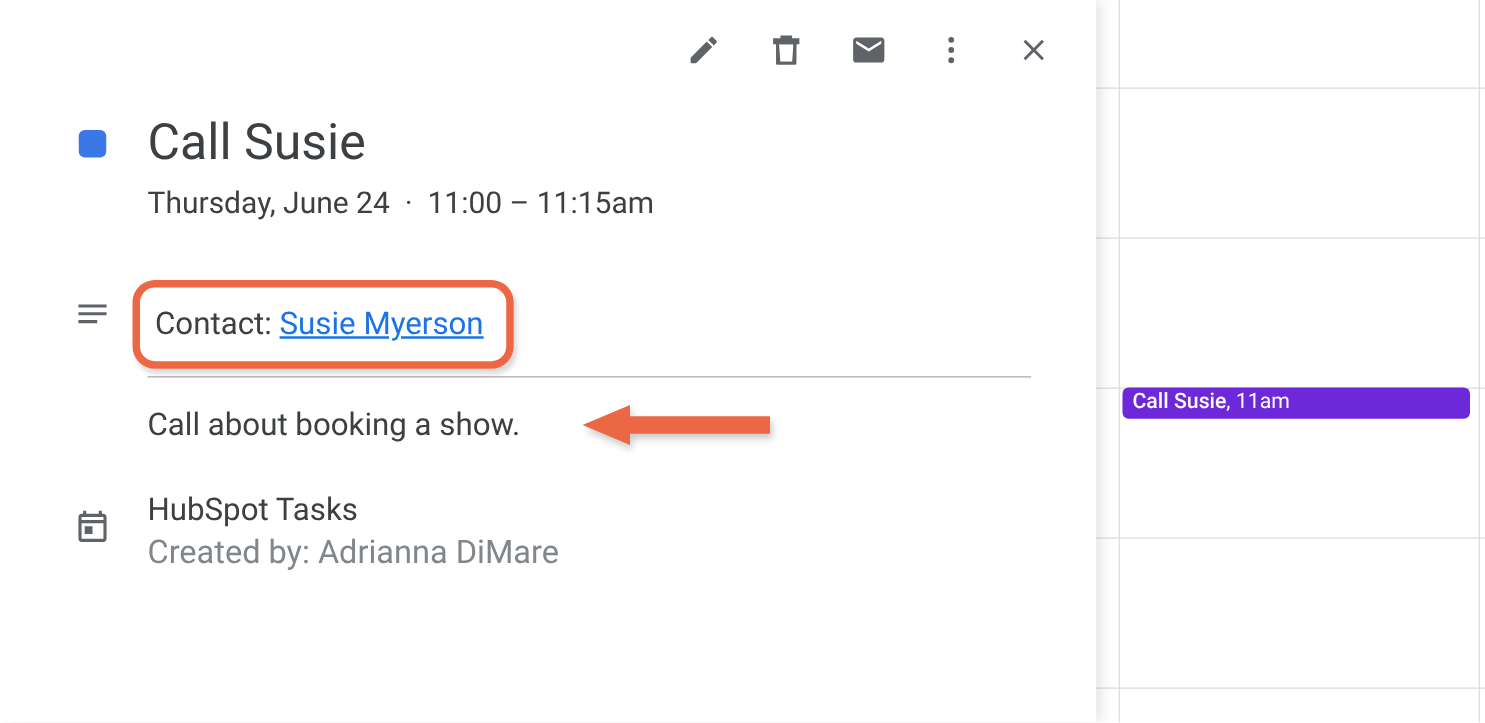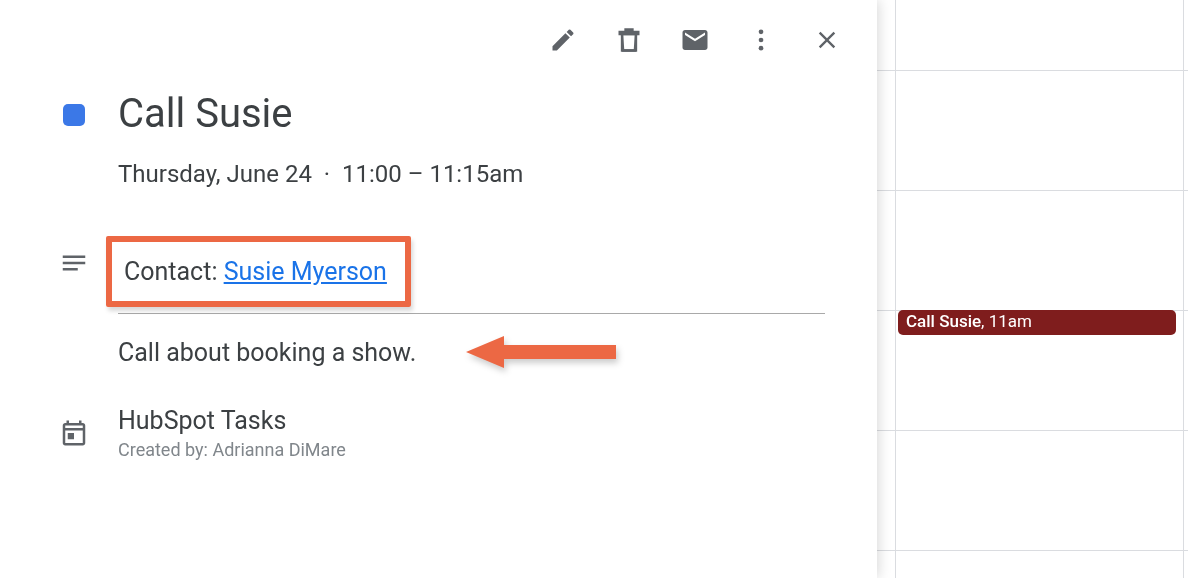--- a/index.html
+++ b/index.html
@@ -48,27 +48,27 @@
     .content { flex: 1; }
     .event-title {
       font-size: 40px;
       font-weight: 400;
       color: #3c4043;
       line-height: 1.1;
     }
     .event-time {
       font-size: 24px;
       color: #3c4043;
-      margin-top: 24px;
+      margin-top: 12px;
     }
     .desc-row { margin-top: 48px; }
     .notes-svg { fill: #5f6368; }
     .highlight-box {
       border: 6px solid #ec6844;
-      border-radius: 2px;
+      border-radius: 18px;
       padding: 12px 18px 12px 12px;
       display: inline-block;
       margin-left: -12px;
       box-shadow: 2px 4px 4px rgba(0,0,0,0.15);
       margin-bottom: 2px;
     }
     .desc-text {
       font-size: 25px;
       color: #3c4043;
       line-height: 1.4;
@@ -90,21 +90,21 @@
       display: flex;
       align-items: center;
       gap: 0;
     }
     .arrow-ann {
       margin-left: 50px;
       filter: drop-shadow(2px 4px 3px rgba(0,0,0,0.2));
     }
     .cal-row { margin-top: 36px; }
     .cal-name { font-size: 25px; color: #3c4043; }
-    .created-by { font-size: 18px; color: #80868b; margin-top: 4px; }
+    .created-by { font-size: 26px; color: #80868b; margin-top: 4px; }
 
     .calendar-grid {
       flex: 1;
       position: relative;
       background: #fff;
     }
     .grid-line {
       position: absolute;
       left: 0; right: 0;
       border-top: 1px solid #dadce0;
@@ -114,21 +114,21 @@
       top: 0; bottom: 0;
       width: 1px;
       background: #dadce0;
     }
     .calendar-event {
       position: absolute;
       left: 898px;
       top: 310px;
       width: 278px;
       height: 25px;
-      background: #7f1d1d;
+      background: #6d28d9;
       color: #fff;
       border-radius: 5px;
       font-size: 17px;
       padding: 1px 8px;
       overflow: hidden;
       white-space: nowrap;
       cursor: pointer;
     }
     .calendar-event .bold-title { font-weight: 500; }
   </style>

